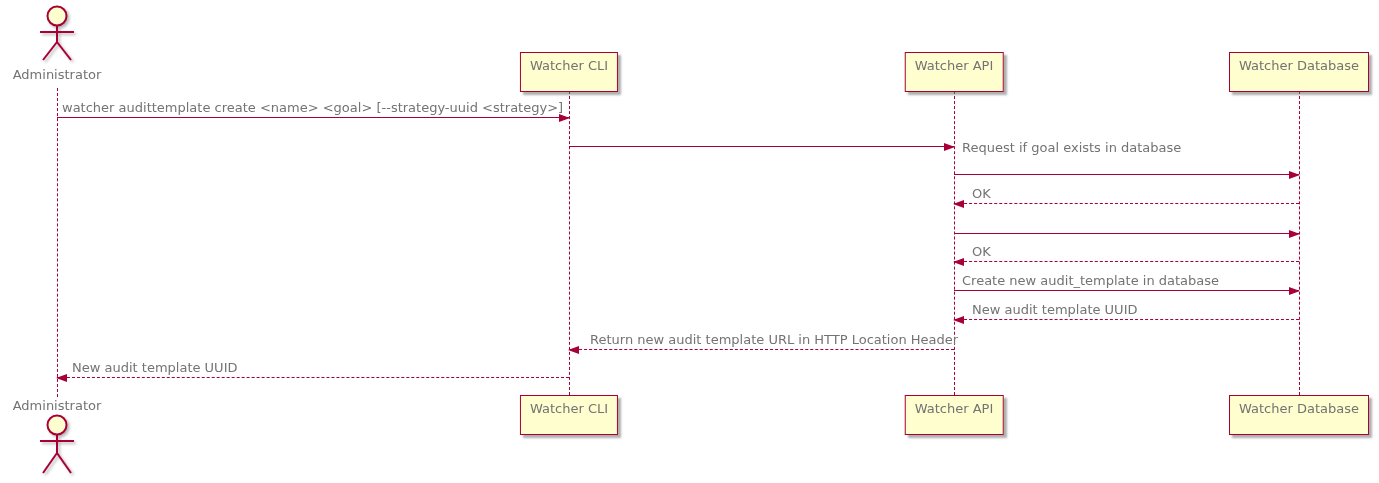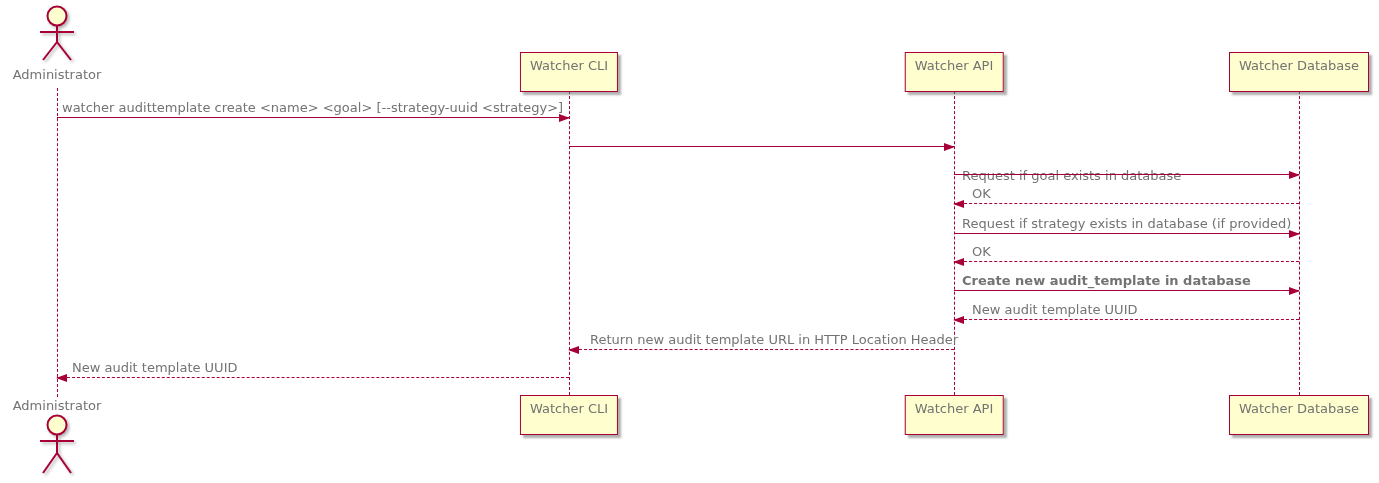--- a/index.html
+++ b/index.html
@@ -51,41 +51,40 @@
 
   <div class="msg-label" style="left:62px; top:100px;">watcher audittemplate create &lt;name&gt; &lt;goal&gt; [--strategy-uuid &lt;strategy&gt;]</div>
   <div class="msg-line" style="left:57px; top:117px; width:512px;">
     <span class="head right"></span>
   </div>
 
   <div class="msg-line" style="left:569px; top:146px; width:385px;">
     <span class="head right"></span>
   </div>
 
-  <div class="msg-label" style="left:962px; top:168px;text-align:right;">Request if goal exists in database</div>
+  <div class="msg-label" style="left:962px; top:140px;text-align:right;">Request if goal exists in database</div>
   <div class="msg-line" style="left:954px; top:174px; width:345px;">
     <span class="head right"></span>
   </div>
 
   <div class="msg-label" style="left:972px; top:186px;">OK</div>
   <div class="msg-line dashed" style="left:954px; top:203px; width:345px;">
     <span class="head left"></span>
   </div>
 
-  <div class="msg-label" style="left:962px; top:216px;">Request if strategy exists in database (if provided)</div>
   <div class="msg-line" style="left:954px; top:233px; width:345px;">
     <span class="head right"></span>
   </div>
 
   <div class="msg-label" style="left:972px; top:244px;">OK</div>
   <div class="msg-line dashed" style="left:954px; top:261px; width:345px;">
     <span class="head left"></span>
   </div>
 
-  <div class="msg-label" style="left:962px; top:273px;font-weight:bold;">Create new audit_template in database</div>
+  <div class="msg-label" style="left:962px; top:273px;">Create new audit_template in database</div>
   <div class="msg-line" style="left:954px; top:290px; width:345px;">
     <span class="head right"></span>
   </div>
 
   <div class="msg-label" style="left:972px; top:302px;">New audit template UUID</div>
   <div class="msg-line dashed" style="left:954px; top:319px; width:345px;">
     <span class="head left"></span>
   </div>
 
   <div class="msg-label" style="left:590px; top:332px;">Return new audit template URL in HTTP Location Header</div>

